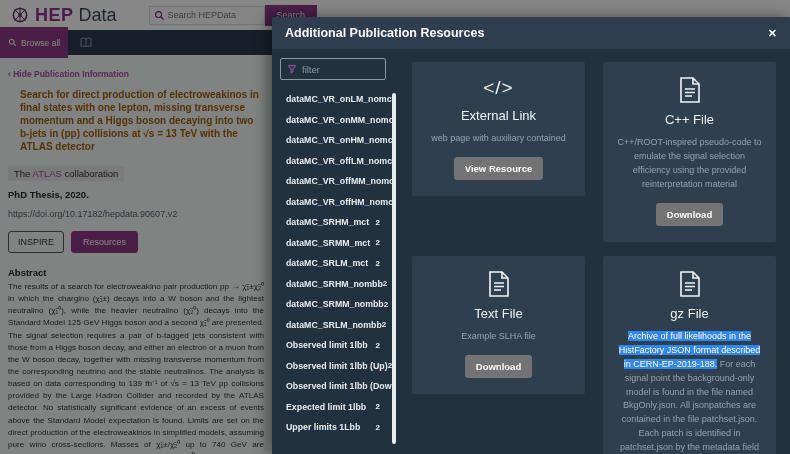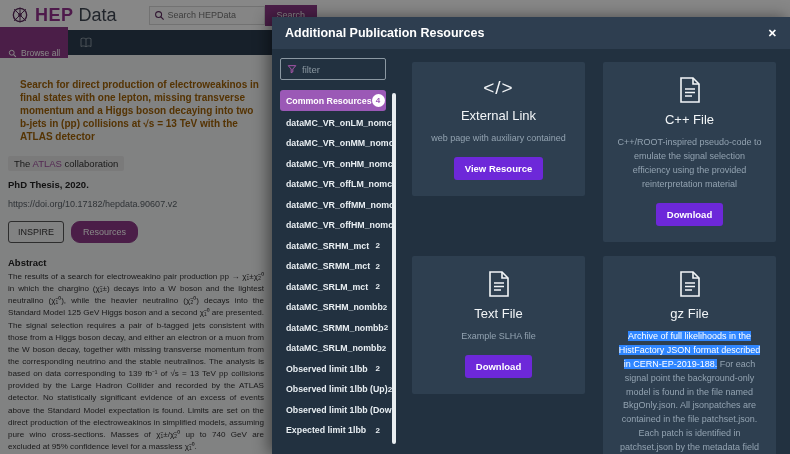--- a/index.html
+++ b/index.html
@@ -10,34 +10,34 @@
   .navbar1 { height:30px; background:#ffffff; display:flex; align-items:center; padding:0 10px; }
   .brand { display:flex; align-items:center; gap:5px; font-size:18px; }
   .brand .hep { color:#93328e; font-weight:bold; letter-spacing:.5px; }
   .brand .data { color:#3f4652; }
   .search-form { display:flex; align-items:center; margin-left:32px; }
   .search-box { width:116px; height:19px; background:#fbfbfb; border:1px solid #d8d8d8; display:flex; align-items:center; padding:0 4px; gap:3px; }
   .search-box input { border:none; background:transparent; font-size:9px; color:#444; width:100%; outline:none; font-family:"Liberation Sans", sans-serif; }
   .btn-search { height:21px; background:#8e3a88; color:#fff; border:none; font-size:9px; padding:0 12px; cursor:pointer; font-family:"Liberation Sans", sans-serif; }
 
   .navbar2 { height:25px; background:#2c3e50; display:flex; align-items:center; }
-  .btn-browse { height:31px; background:#8e3a88; color:#fff; border:none; font-size:8.5px; padding:0 8px; display:flex; align-items:flex-end; gap:4px; cursor:pointer; font-family:"Liberation Sans", sans-serif; }
+  .btn-browse { height:31px; background:#8e3a88; color:#fff; border:none; font-size:8.5px; padding:0 8px; display:flex; align-items:center; gap:4px; cursor:pointer; font-family:"Liberation Sans", sans-serif; }
   .book-icon { margin-left:12px; color:#96a2ac; display:flex; }
 
   .content { width:272px; padding:14px 8px 0 8px; }
   .hide-link { color:#a0509f; font-size:8.5px; font-weight:bold; cursor:pointer; }
   .pub-title { font-size:10px; line-height:1.3; color:#a16207; font-weight:600; margin:9px 0 10px 12px; }
   .collab-badge { display:inline-block; background:#e6e6e6; border-radius:2px; padding:2px 6px; font-size:9.5px; color:#333; margin-bottom:8px; }
   .collab-badge .atlas { color:#a0509f; }
   .authors { font-size:8.5px; color:#a0509f; line-height:1.6; margin-bottom:9px; }
   .thesis { font-size:9.5px; font-weight:bold; color:#222; margin-bottom:9px; }
   .doi { font-size:9px; color:#5a6268; margin-bottom:12px; }
   .btn-row { display:flex; gap:7px; margin-bottom:14px;align-items:center; }
   .btn-outline { background:transparent; border:1px solid #555; color:#333; border-radius:3px; font-size:9px; padding:5px 9px; cursor:pointer; font-family:"Liberation Sans", sans-serif; }
-  .btn-purple { background:#8e3a88; border:1px solid #8e3a88; color:#fff; border-radius:9px; font-size:9px; padding:5px 11px; cursor:pointer; font-family:"Liberation Sans", sans-serif; }
+  .btn-purple { background:#8e3a88; border:1px solid #8e3a88; color:#fff; border-radius:3px; font-size:9px; padding:5px 11px; cursor:pointer; font-family:"Liberation Sans", sans-serif; }
   .abstract-h { font-size:9.5px; font-weight:bold; color:#222; margin-bottom:3px; }
   .abstract-p { font-size:8.1px; color:#333; line-height:1.5; text-align:justify; }
 
   
   .overlay { position:absolute; inset:0; background:rgba(0,0,0,0.47); z-index:5; }
 
   
   .modal { position:absolute; left:272px; top:17px; right:0; bottom:0; z-index:10; background:#223140; display:flex; flex-direction:column; box-shadow:-4px 0 14px rgba(0,0,0,.45); }
   .modal-header { background:#2e3e50; height:32px; flex:none; display:flex; align-items:center; padding:0 13px; }
   .modal-title { color:#fff; font-size:12.5px; font-weight:bold; }
@@ -57,21 +57,21 @@
   .res-item.active .res-count { background:#fff; color:#9b59b6; width:13px; height:13px; border-radius:50%; display:flex; align-items:center; justify-content:center; flex:none; }
   .panel-scrollbar { position:absolute; right:2px; top:44px; bottom:10px; width:4px; background:#e8edf0; border-radius:2px; cursor:pointer; }
 
   .cards { flex:1; padding:13px 14px; display:grid; grid-template-columns:1fr 1fr; gap:14px 18px; align-items:start; align-content:start; overflow:hidden; }
   .card { background:#2e3f50; border-radius:2px; padding:15px 12px 16px 12px; text-align:center; }
   .card-icon { color:#f2f5f7; margin-bottom:9px; display:flex; justify-content:center; }
   .code-glyph { font-size:19px; font-weight:300; color:#f2f5f7; letter-spacing:1px; font-family:"Liberation Sans", sans-serif; }
   .card-title { color:#f2f5f7; font-size:13px; margin-bottom:9px; }
   .card-desc { color:#93a3b1; font-size:9px; line-height:1.55; margin-bottom:11px; }
   .hl { background:#2f86ff; color:#fff; }
-  .card-btn { background:#6d28d9; color:#fff; border:none; border-radius:3px; font-size:9.5px; font-weight:bold; padding:6px 11px; cursor:pointer; font-family:"Liberation Sans", sans-serif; }
+  .card-btn { background:#737373; color:#fff; border:none; border-radius:3px; font-size:9.5px; font-weight:bold; padding:6px 11px; cursor:pointer; font-family:"Liberation Sans", sans-serif; }
 </style>
 </head>
 <body>
 
 <div class="page">
 
   <div class="navbar1">
     <div class="brand">
       <span style="display:flex;">
         <svg width="20" height="20" viewBox="0 0 24 24">
@@ -108,20 +108,21 @@
       <span>Browse all</span>
     </button>
     <span class="book-icon">
       <svg width="12" height="11" viewBox="0 0 24 22">
           <path d="M12 4C9 1.8 5 1.8 2 3.4V19c3-1.6 7-1.6 10 .6 3-2.2 7-2.2 10-.6V3.4C19 1.8 15 1.8 12 4zm0 0v15.6" fill="none" stroke="#96a2ac" stroke-width="1.8"></path>
         </svg>
     </span>
   </div>
 
   <div class="content">
+    <div class="hide-link">‹ Hide Publication Information</div>
     <h1 class="pub-title">Search for direct production of electroweakinos in final states with one lepton, missing transverse momentum and a Higgs boson decaying into two b-jets in (pp) collisions at √s = 13 TeV with the ATLAS detector</h1>
     <div class="collab-badge"><span>The </span><span class="atlas">ATLAS</span><span> collaboration</span></div>
     <p class="thesis">PhD Thesis, 2020.</p>
     <p class="doi">https://doi.org/10.17182/hepdata.90607.v2</p>
     <div class="btn-row">
       <button class="btn-outline">INSPIRE</button>
       <button class="btn-purple">Resources</button>
     </div>
     <div class="abstract-h">Abstract</div>
     <p class="abstract-p">The results of a search for electroweakino pair production pp → χ̃₁±χ̃₂⁰ in which the chargino (χ̃₁±) decays into a W boson and the lightest neutralino (χ̃₁⁰), while the heavier neutralino (χ̃₂⁰) decays into the Standard Model 125 GeV Higgs boson and a second χ̃₁⁰ are presented. The signal selection requires a pair of b-tagged jets consistent with those from a Higgs boson decay, and either an electron or a muon from the W boson decay, together with missing transverse momentum from the corresponding neutrino and the stable neutralinos. The analysis is based on data corresponding to 139 fb⁻¹ of √s = 13 TeV pp collisions provided by the Large Hadron Collider and recorded by the ATLAS detector. No statistically significant evidence of an excess of events above the Standard Model expectation is found. Limits are set on the direct production of the electroweakinos in simplified models, assuming pure wino cross-sections. Masses of χ̃₁±/χ̃₂⁰ up to 740 GeV are excluded at 95% confidence level for a massless χ̃₁⁰.</p>
@@ -140,24 +141,20 @@
     <div class="res-panel">
       <div class="filter-box">
         <span style="display:flex;">
           <svg width="10" height="10" viewBox="0 0 24 24">
               <path d="M3 4h18l-7 8v7l-4 2v-9L3 4z" fill="none" stroke="#b55ab5" stroke-width="2.2"></path>
             </svg>
         </span>
         <input type="text" placeholder="filter" style="">
       </div>
       <div class="res-list">
-          <div class="res-item active">
-    <span class="res-label">Common Resources</span>
-    <span class="res-count">4</span>
-  </div>
           <div class="res-item">
     <span class="res-label">dataMC_VR_onLM_nomct</span>
 
   </div>
           <div class="res-item">
     <span class="res-label">dataMC_VR_onMM_nomct</span>
 
   </div>
           <div class="res-item">
     <span class="res-label">dataMC_VR_onHM_nomct</span>

